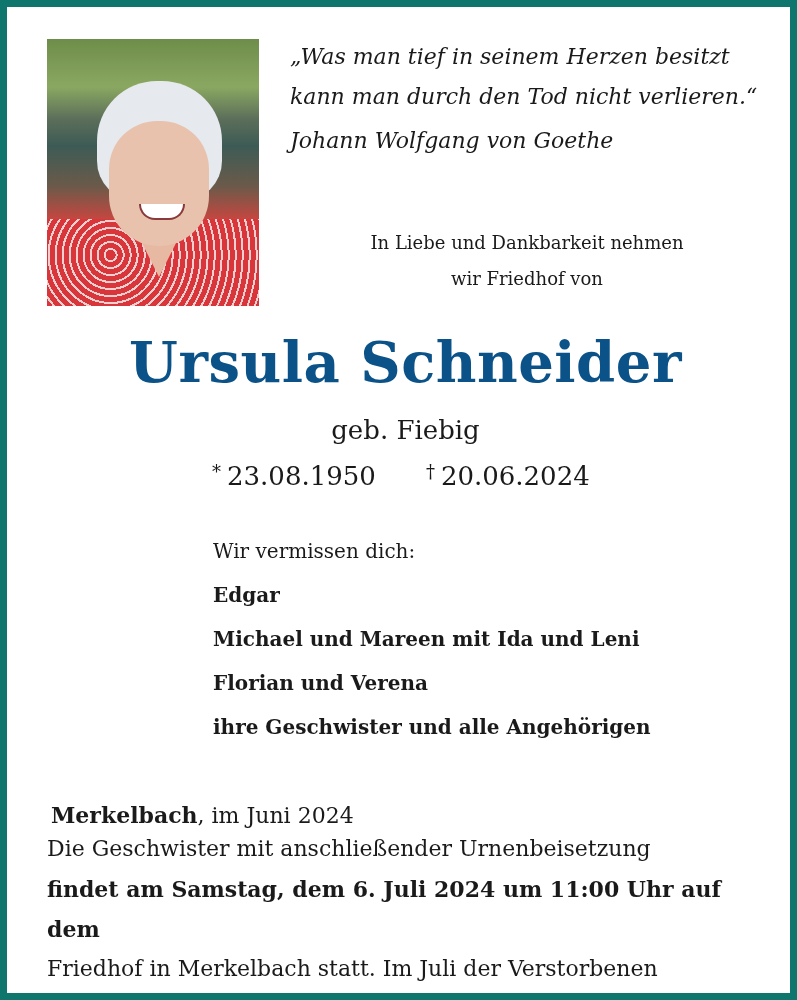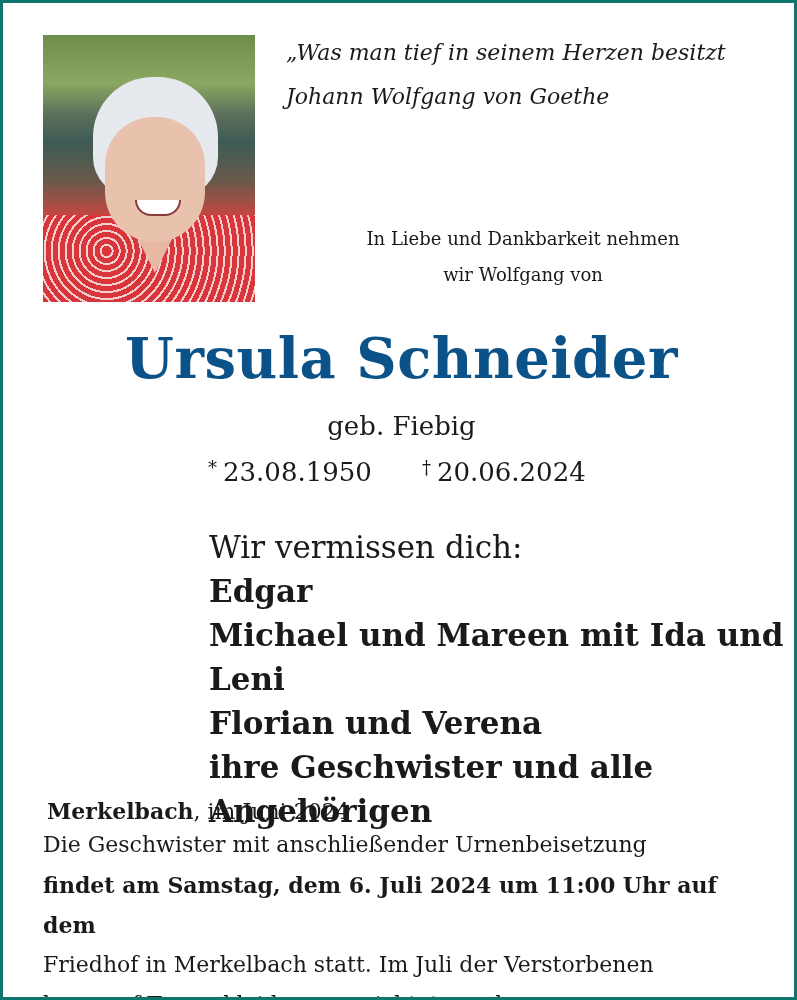--- a/index.html
+++ b/index.html
@@ -1,36 +1,36 @@
 <!DOCTYPE html>
 <html><head>
 <meta charset="utf-8">
 <style>
   html, body { margin:0; padding:0; }
   body { width:797px; height:1000px; background:#ffffff; font-family:"DejaVu Serif", serif; color:#1a1a1a; }
-  .frame { position:absolute; left:0; top:0; width:797px; height:1000px; box-sizing:border-box; border:3px solid #0f766e; background:#fff; overflow:hidden; }
+  .frame { position:absolute; left:0; top:0; width:797px; height:1000px; box-sizing:border-box; border:7px solid #0f766e; background:#fff; overflow:hidden; }
   .photo { position:absolute; left:40px; top:32px; width:212px; height:267px; overflow:hidden;
     background: linear-gradient(180deg, #6e8d4a 0%, #8aa861 18%, #5c6e5a 30%, #3d5b55 40%, #6a5a4a 55%, #c8463f 68%, #d9484a 100%); }
   .photo .hair { position:absolute; left:50px; top:42px; width:125px; height:120px; border-radius:60px 60px 40px 40px; background:#e6e9ee; }
   .photo .face { position:absolute; left:62px; top:82px; width:100px; height:125px; border-radius:48px 48px 50px 50px; background:#e9c2ad; }
   .photo .smile { position:absolute; left:92px; top:165px; width:42px; height:14px; border-radius:0 0 22px 22px; background:#fff; border:2px solid #8a3a3a; border-top:none; }
   .photo .shirt { position:absolute; left:0; top:180px; width:212px; height:90px;
     background: repeating-radial-gradient(circle at 30% 40%, #d8363b 0 5px, #f3d0d0 5px 7px); }
   .photo .neck { position:absolute; left:82px; top:178px; width:60px; height:60px; background:#e7b9a3; clip-path:polygon(0 0,100% 0,50% 100%); }
 
   .quote { position:absolute; left:283px; top:30px; width:480px; font-family:"DejaVu Serif", serif; font-style:italic; font-size:22px; line-height:40px; }
   .quote .author { text-align:left; padding-right:8px; margin-top:4px; }
   .intro { position:absolute; left:280px; top:218px; width:480px; text-align:center; font-size:18px; line-height:36px; }
   .name { position:absolute; left:0; top:322px; width:797px; text-align:center; font-family:"DejaVu Serif", serif; font-weight:bold; font-size:56px; color:#0b5288; letter-spacing:0.5px; }
   .born-name { position:absolute; left:0; top:408px; width:797px; text-align:center; font-size:26px; padding-left:0; }
   .dates { position:absolute; left:205px; top:454px; font-size:26px;text-align:right; }
   .dates span { display:inline-block; }
   .dates .sym { font-size:18px; vertical-align:top; margin-right:6px; }
   .dates .gap { width:50px; }
-  .mourners { position:absolute; left:206px; top:522px; font-size:31px; line-height:44px; }
+  .mourners { position:absolute; left:206px; top:522px; font-size:20px; line-height:44px; }
   .mourners .bold { font-weight:bold; }
   .place { position:absolute; left:44px; top:762px; font-size:22px;margin-top:33px; }
   .place b { font-weight:bold; }
   .service { position:absolute; left:40px; top:822px; width:720px; font-size:22px; line-height:40px; }
   .service .bold { font-weight:bold; }
 </style>
 </head>
 <body>
 
 <div class="frame">
@@ -38,26 +38,27 @@
   <div class="photo">
     <div class="shirt"></div>
     <div class="neck"></div>
     <div class="hair"></div>
     <div class="face"></div>
     <div class="smile"></div>
   </div>
 
   <div class="quote">
     <div>„Was man tief in seinem Herzen besitzt</div>
+    <div>kann man durch den Tod nicht verlieren.“</div>
     <div class="author">Johann Wolfgang von Goethe</div>
   </div>
 
   <div class="intro">
     <div>In Liebe und Dankbarkeit nehmen</div>
-    <div>wir Wolfgang von</div>
+    <div>wir Friedhof von</div>
   </div>
 
   <div class="name">Ursula Schneider</div>
   <div class="born-name">geb. Fiebig</div>
 
   <div class="dates">
     <span class="sym">*</span><span>23.08.1950</span><span class="gap"></span><span class="sym">†</span><span>20.06.2024</span>
   </div>
 
   <div class="mourners">

